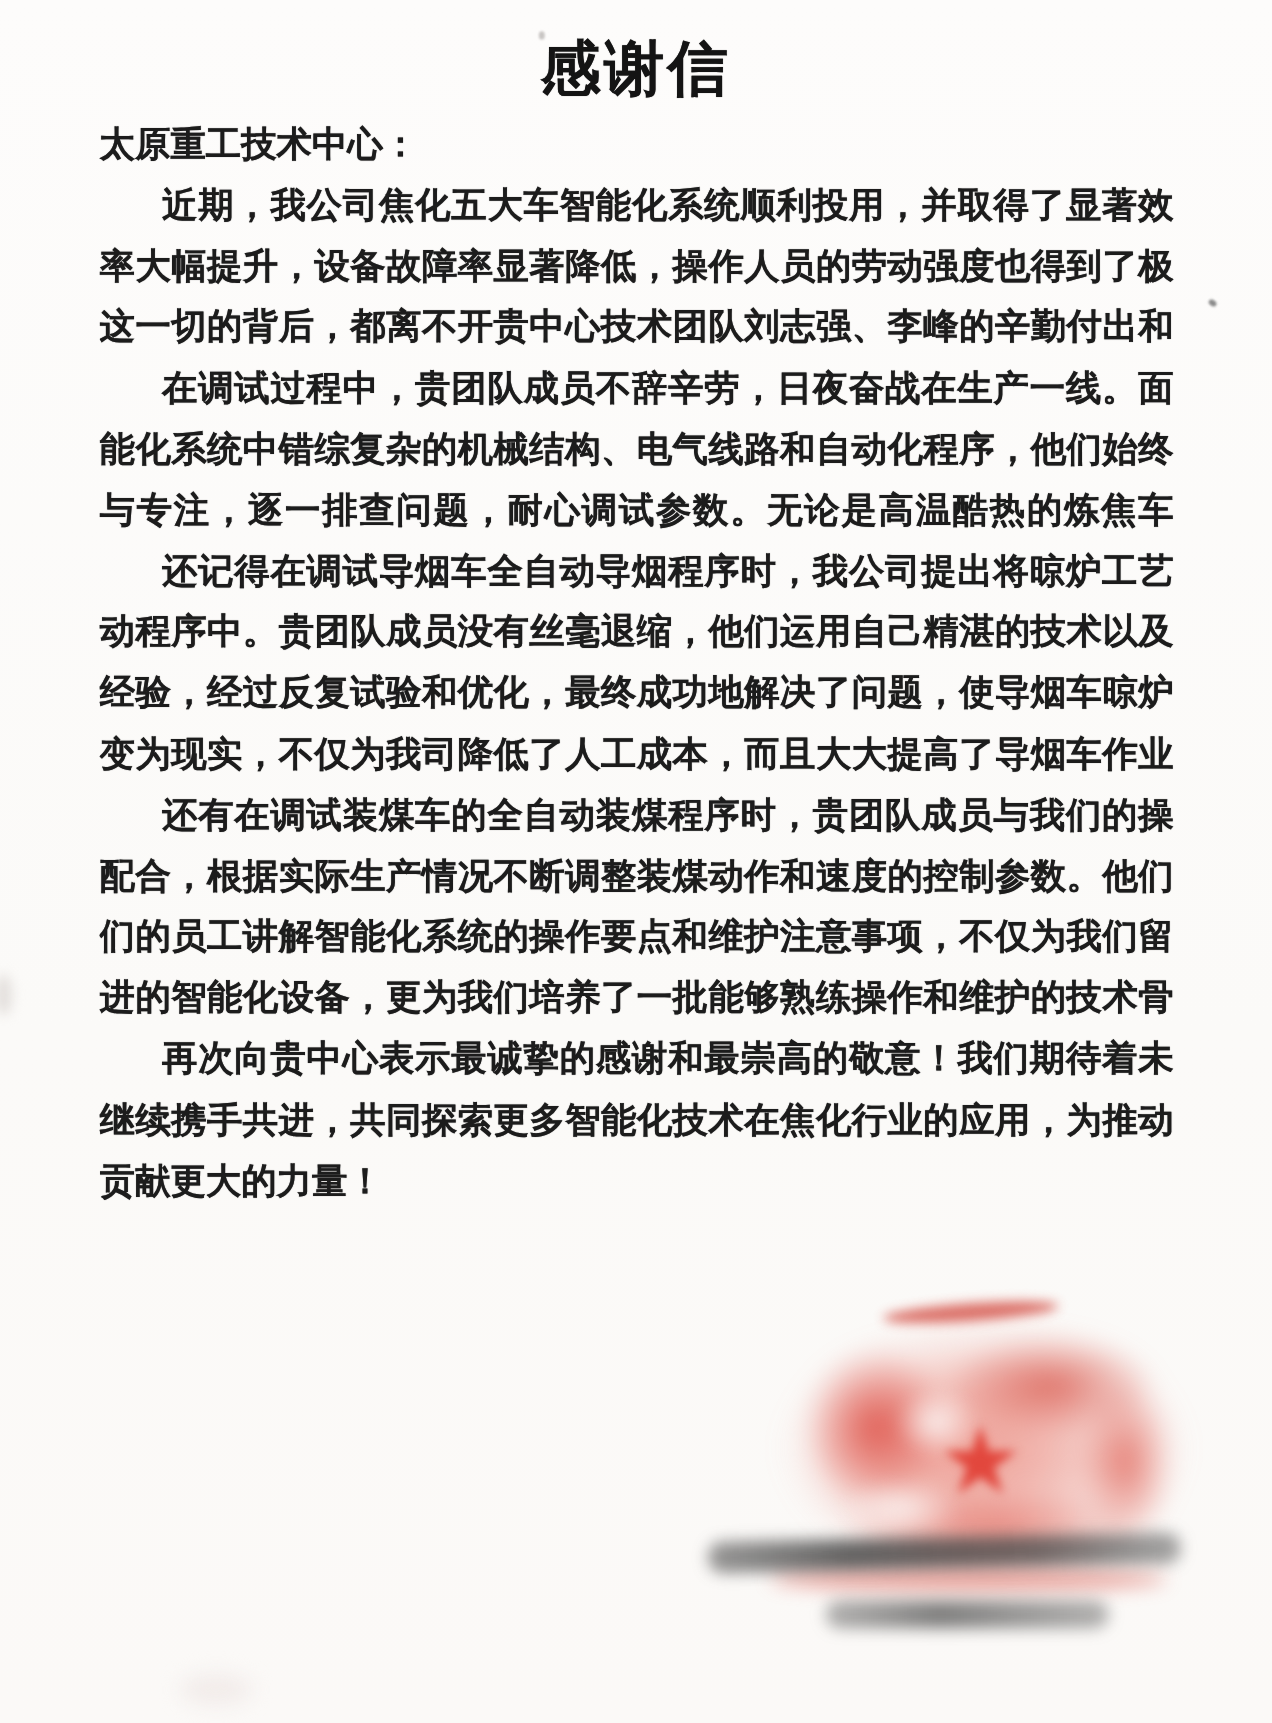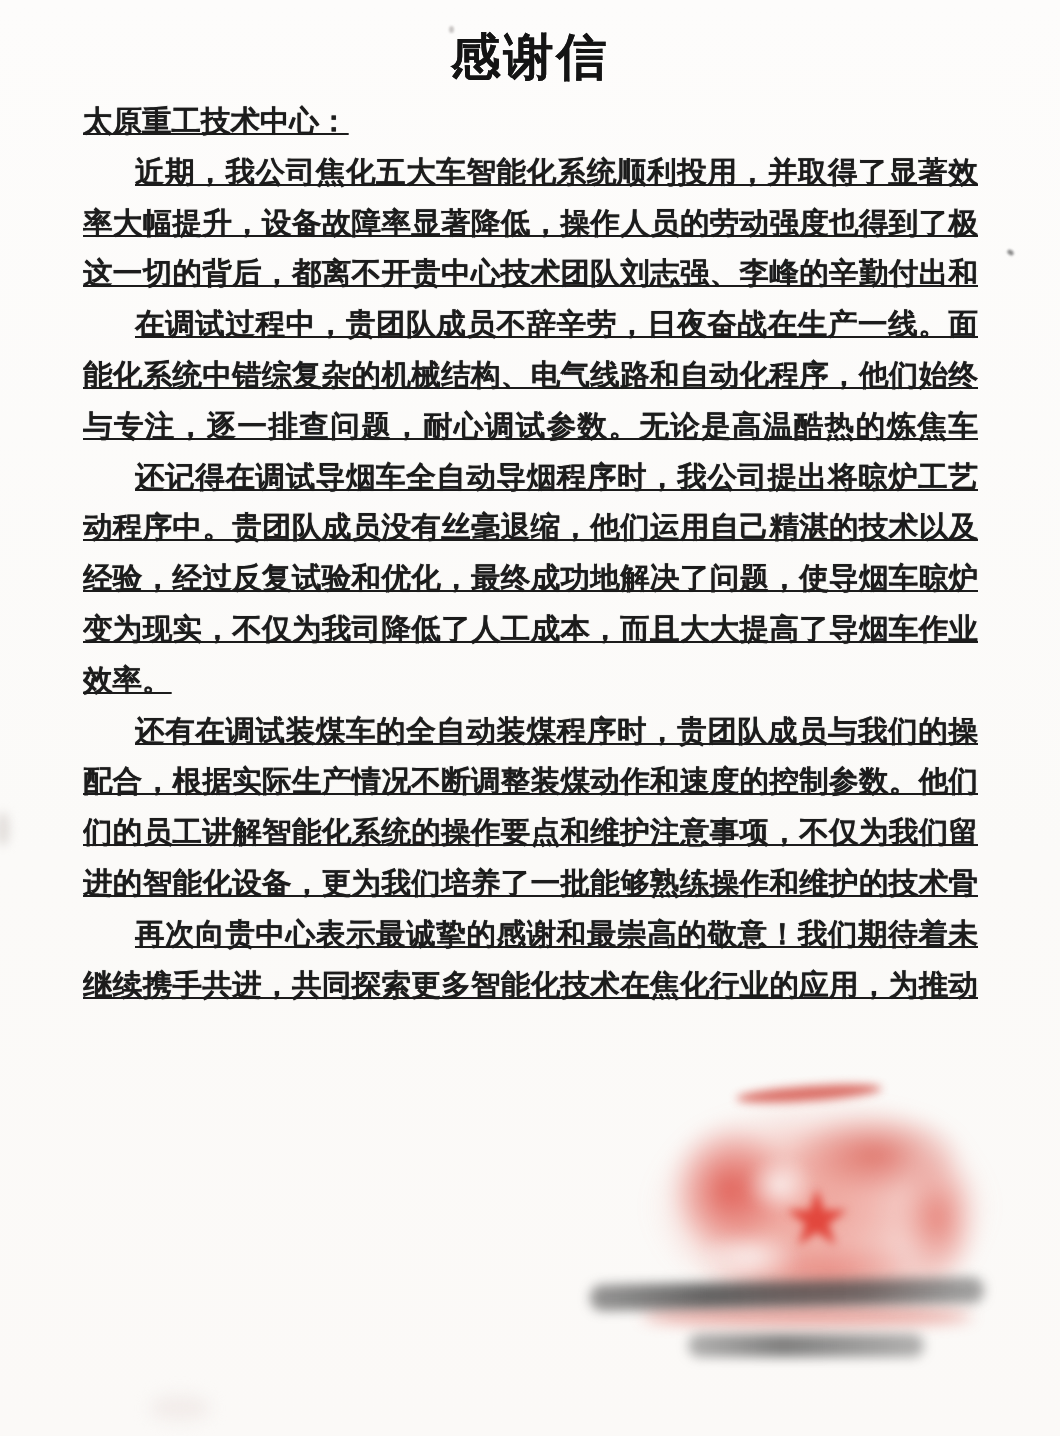--- a/index.html
+++ b/index.html
@@ -26,21 +26,20 @@
   .line{
     height:50.8px;line-height:50.8px;
     font-size:29.5px;font-weight:bold;
     color:#1c1c1c;
     text-align:justify;
     -moz-text-align-last:justify;
     text-align-last:justify;
     text-shadow:0 0 0.7px rgba(20,20,20,.75);
     white-space:normal;
     overflow:hidden;
-    text-decoration:underline;
   }
   .line.end{text-align-last:left;-moz-text-align-last:left;}
   .line.indent{text-indent:52px;}
   
   .seal-blob{
     position:absolute;left:646px;top:1096px;width:348px;height:222px;
     border-radius:50%;
     background:
       radial-gradient(closest-side at 24% 42%, rgba(219,70,60,.80), rgba(219,70,60,0) 72%),
       radial-gradient(closest-side at 66% 26%, rgba(214,78,66,.72), rgba(214,78,66,0) 74%),
@@ -105,27 +104,27 @@
         <div class="line indent">近期，我公司焦化五大车智能化系统顺利投用，并取得了显著效果，生产效</div>
         <div class="line">率大幅提升，设备故障率显著降低，操作人员的劳动强度也得到了极大的缓解。</div>
         <div class="line end">这一切的背后，都离不开贵中心技术团队刘志强、李峰的辛勤付出和无私奉献。</div>
         <div class="line indent">在调试过程中，贵团队成员不辞辛劳，日夜奋战在生产一线。面对五大车智</div>
         <div class="line">能化系统中错综复杂的机械结构、电气线路和自动化程序，他们始终保持着冷静</div>
         <div class="line">与专注，逐一排查问题，耐心调试参数。无论是高温酷热的炼焦车间，还是充满</div>
         <div class="line indent">还记得在调试导烟车全自动导烟程序时，我公司提出将晾炉工艺加入到全自</div>
         <div class="line">动程序中。贵团队成员没有丝毫退缩，他们运用自己精湛的技术以及深厚的工作</div>
         <div class="line">经验，经过反复试验和优化，最终成功地解决了问题，使导烟车晾炉工艺从假设</div>
         <div class="line">变为现实，不仅为我司降低了人工成本，而且大大提高了导烟车作业的安全性和</div>
-        <div class="line end">效率。</div>
         <div class="line indent">还有在调试装煤车的全自动装煤程序时，贵团队成员与我们的操作人员密切</div>
         <div class="line">配合，根据实际生产情况不断调整装煤动作和速度的控制参数。他们耐心地向我</div>
         <div class="line">们的员工讲解智能化系统的操作要点和维护注意事项，不仅为我们留下了一套先</div>
         <div class="line end">进的智能化设备，更为我们培养了一批能够熟练操作和维护的技术骨干。</div>
         <div class="line indent">再次向贵中心表示最诚挚的感谢和最崇高的敬意！我们期待着未来与贵中心</div>
         <div class="line">继续携手共进，共同探索更多智能化技术在焦化行业的应用，为推动行业的发展</div>
+        <div class="line end">贡献更大的力量！</div>
       </div>
   </div>
 
   <div>
     <div class="seal-blob"></div>
     <div class="seal-hole1"></div>
     <div class="seal-hole2"></div>
     <div class="seal-star">★</div>
     <div class="seal-wisp"></div>
     <div class="seal-arc"></div>

